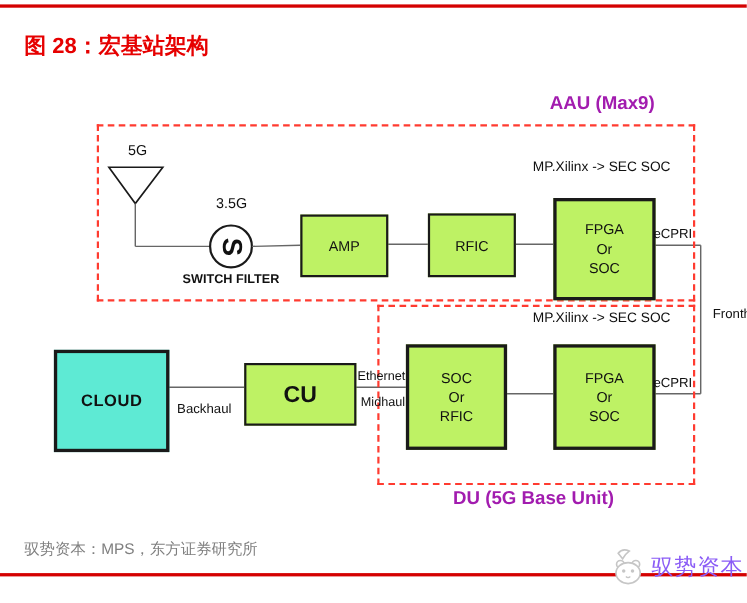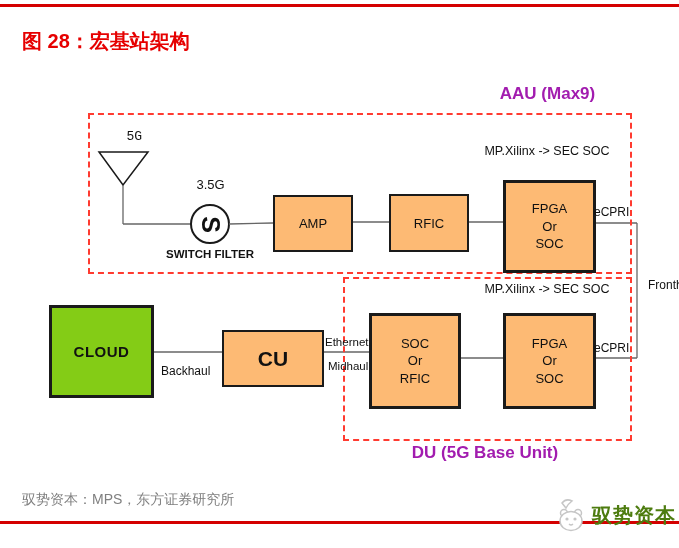--- a/index.html
+++ b/index.html
@@ -11,49 +11,49 @@
   .top-rule{left:0;top:4px;width:679px;height:3px;background:#d40000;}
   .fig-title{left:22px;top:28px;font-size:20px;font-weight:bold;color:#e60000;white-space:nowrap;}
   .section-label{font-size:17px;font-weight:bold;color:#a21caf;text-align:center;white-space:nowrap;}
   .aau-label{left:455px;top:84px;width:185px;}
   .du-label{left:360px;top:443px;width:250px;}
   .dashed-box{border:2px dashed #ff3b30;background:transparent;}
   .aau-box{left:88px;top:113px;width:540px;height:157px;}
   .du-box{left:343px;top:277px;width:285px;height:160px;}
   svg.wires{left:0;top:0;width:679px;height:548px;pointer-events:none;}
   .node{display:flex;align-items:center;justify-content:center;text-align:center;
-        background:#fdba74;border:2px solid #1a1a1a;color:#111;}
+        background:#bef264;border:2px solid #1a1a1a;color:#111;}
   .thick{border-width:3px;}
   .node .ln{display:block;line-height:1.35;}
   .amp-box{left:273px;top:195px;width:76px;height:53px;font-size:13px;}
   .rfic-box{left:389px;top:194px;width:76px;height:54px;font-size:13px;}
   .fpga-top-box{left:503px;top:180px;width:87px;height:87px;font-size:13px;}
   .soc-box{left:369px;top:313px;width:86px;height:90px;font-size:13px;}
   .fpga-bot-box{left:503px;top:313px;width:87px;height:90px;font-size:13px;}
-  .cloud-box{left:49px;top:305px;width:99px;height:87px;background:#84cc16;font-weight:bold;font-size:15px;letter-spacing:.5px;}
+  .cloud-box{left:49px;top:318px;width:99px;height:87px;background:#5eead4;font-weight:bold;font-size:15px;letter-spacing:.5px;}
   .cu-box{left:222px;top:330px;width:98px;height:53px;font-weight:bold;font-size:21px;}
   .small-label{font-size:12px;color:#111;white-space:nowrap;}
-  .lbl-5g{left:108px;top:129px;width:34px;text-align:right;font-size:13px;font-family:Liberation Mono, monospace;}
+  .lbl-5g{left:108px;top:129px;width:34px;text-align:center;font-size:13px;}
   .lbl-35g{left:188px;top:177px;width:45px;text-align:center;font-size:13px;}
   .switch-filter{left:150px;top:248px;width:120px;text-align:center;font-size:11.5px;font-weight:bold;}
   .switch-s{left:191px;top:205px;width:38px;height:38px;display:flex;align-items:center;justify-content:center;}
   .switch-s span{font-weight:bold;font-size:25px;transform:rotate(90deg);color:#111;}
   .chip-note{width:130px;text-align:center;font-size:12.5px;color:#111;line-height:1.3;}
   .chip-note-top{left:482px;top:143px;}
   .chip-note-bot{left:482px;top:281px;}
   .ecpri-top{left:594px;top:205px;}
   .ecpri-bot{left:594px;top:341px;}
   .fronthaul{left:648px;top:278px;}
   .backhaul{left:161px;top:364px;}
   .ethernet{left:325px;top:336px;font-size:11.5px;}
   .midhaul{left:328px;top:360px;font-size:11.5px;}
   .source-line{left:22px;top:491px;font-size:14px;color:#7f7f7f;white-space:nowrap;}
   .bottom-rule{left:0;top:521px;width:679px;height:3px;background:#d40000;}
   .watermark{left:556px;top:497px;display:flex;align-items:center;gap:4px;}
-  .watermark-text{font-size:20px;font-weight:bold;color:#4d7c0f;white-space:nowrap;letter-spacing:1px;}
+  .watermark-text{font-size:20px;font-weight:normal;color:#8b5cf6;white-space:nowrap;letter-spacing:1px;}
 </style>
 </head>
 <body>
 
 <div id="canvas">
 
   <div class="abs top-rule"></div>
   <div class="abs fig-title">图 28：宏基站架构</div>
 
   <svg class="abs wires" viewBox="0 0 679 548" xmlns="http://www.w3.org/2000/svg">

